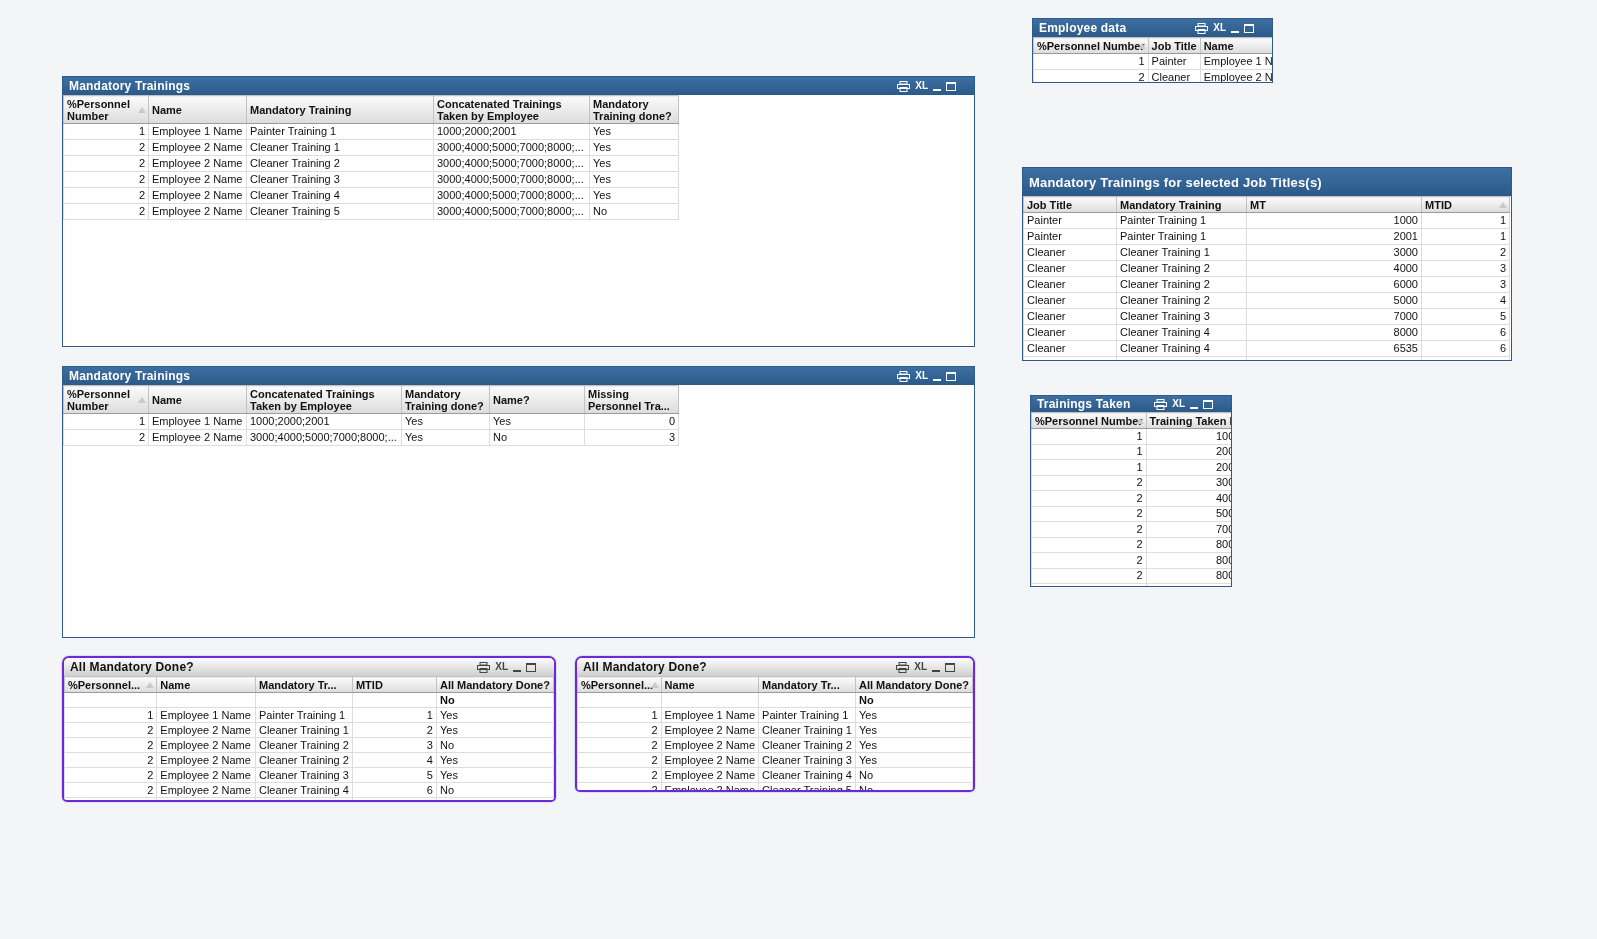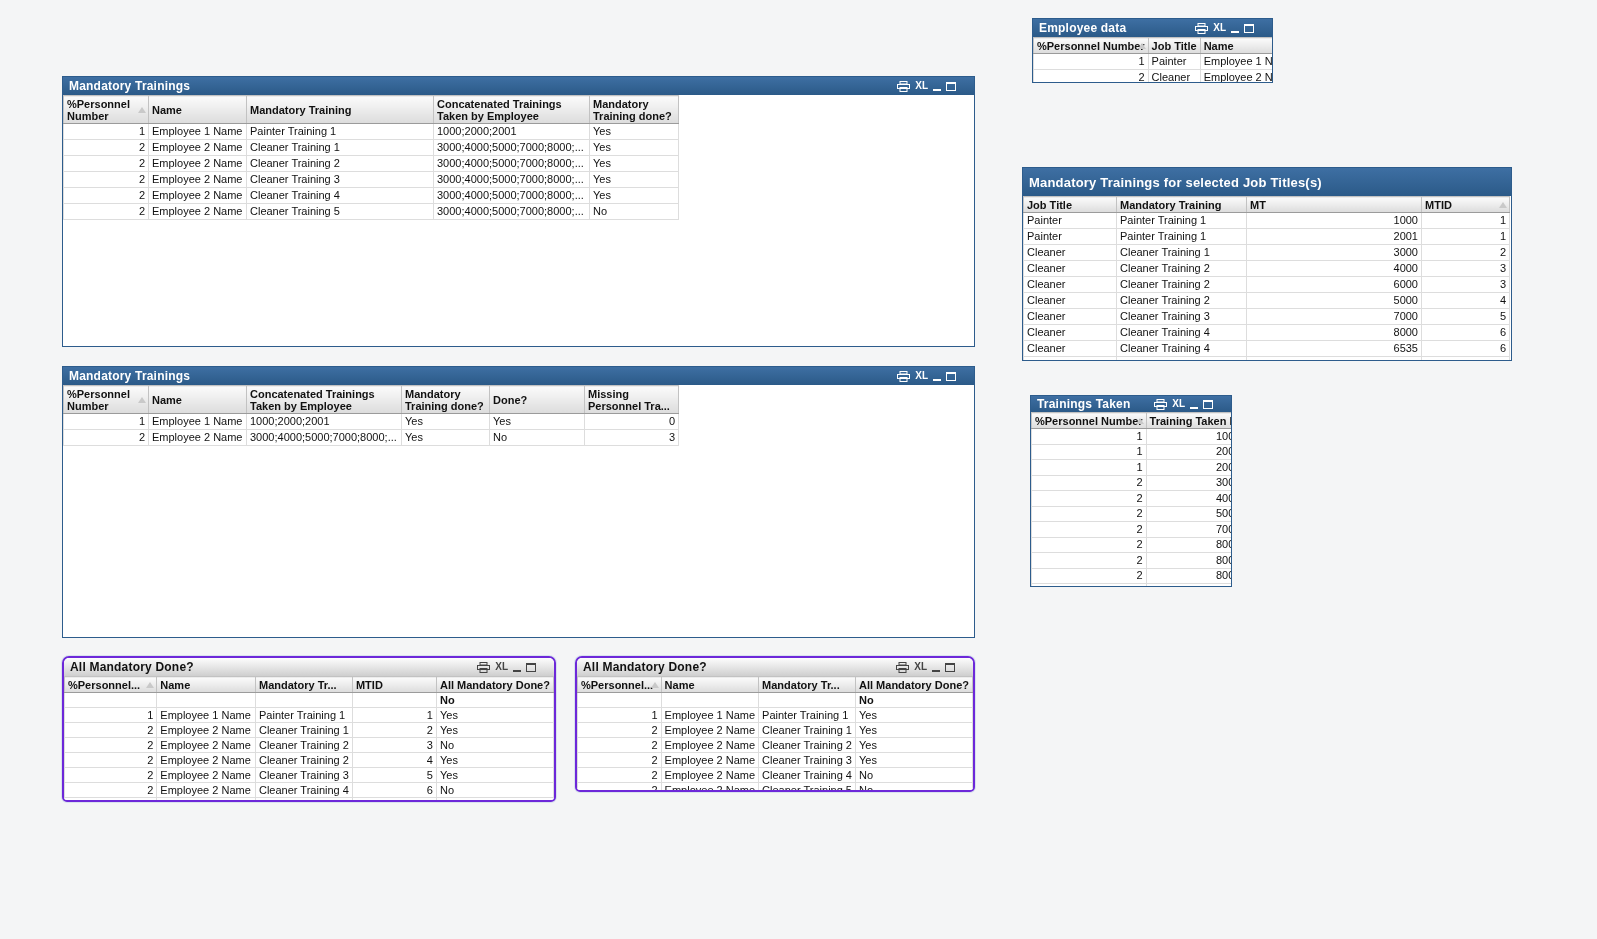--- a/index.html
+++ b/index.html
@@ -153,21 +153,21 @@
             <col style="width: 88px;">
             <col style="width: 95px;">
             <col style="width: 94px;">
           </colgroup>
           <thead>
             <tr>
               <th><span>%Personnel Number</span><span class="sort"></span></th>
               <th><span>Name</span></th>
               <th><span>Concatenated Trainings Taken by Employee</span></th>
               <th><span>Mandatory Training done?</span></th>
-              <th><span>Done?</span></th>
+              <th><span>Name?</span></th>
               <th><span>Missing Personnel Tra...</span></th>
             </tr>
           </thead>
           <tbody>
             <tr>
               <td class="num">1</td>
               <td>Employee 1 Name</td>
               <td>1000;2000;2001</td>
               <td>Yes</td>
               <td>Yes</td>

